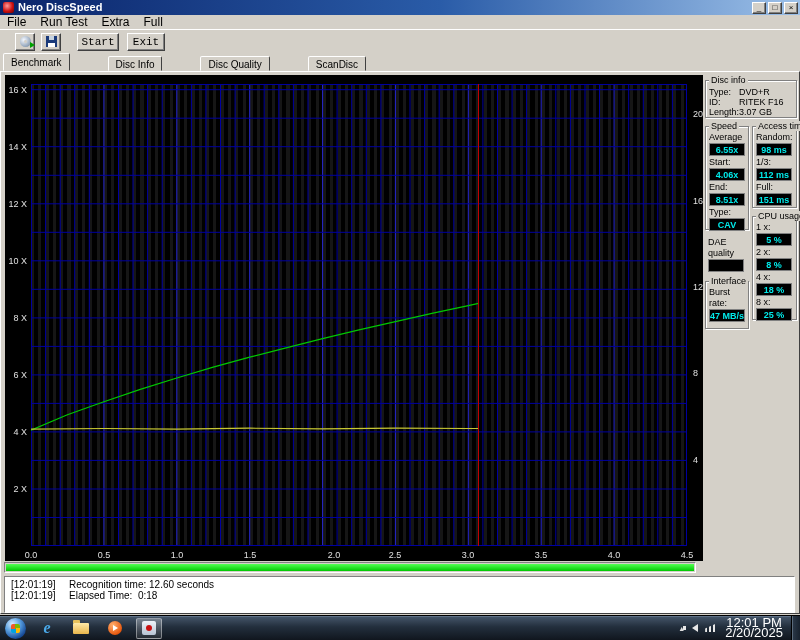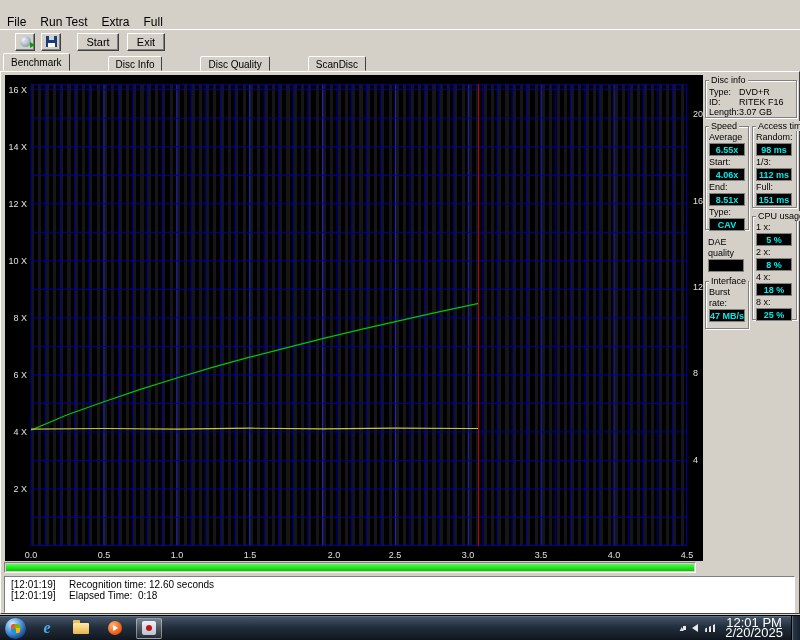--- a/index.html
+++ b/index.html
@@ -41,21 +41,21 @@
     display:flex; align-items:center; justify-content:center; padding:0; }
   .iconbtn.first { margin-left:10px; } .iconbtn + .iconbtn { margin-left:6px; }
   .disc-glyph { width:11px; height:11px; border-radius:50%; position:relative;
     background:radial-gradient(circle at 35% 35%, #f4f8ff, #8fa2b8 70%, #5a6a7c); }
   .disc-glyph::after { content:""; position:absolute; inset:4px; border-radius:50%; background:#d4d0c8; }
   .disc-glyph::before { content:""; position:absolute; right:-4px; bottom:-1px; width:0; height:0;
     border-left:5px solid #00a000; border-top:3px solid transparent; border-bottom:3px solid transparent; }
   .floppy-glyph { width:11px; height:11px; background:#1a3a7a; position:relative; }
   .floppy-glyph::before { content:""; position:absolute; top:0; left:3px; width:5px; height:4px; background:#c8d4e0; }
   .floppy-glyph::after { content:""; position:absolute; bottom:0; left:2px; width:7px; height:4px; background:#fff; }
-  .btn { height:18px; font-size:11px; font-family:Liberation Sans, sans-serif; background:#d4d0c8;
+  .btn { height:18px; font-size:11px; font-family:Liberation Mono, monospace; background:#d4d0c8;
     border:1px solid; border-color:#fff #404040 #404040 #fff; box-shadow:inset -1px -1px 0 #808080; padding:0; }
   .btn.start { width:42px; margin-left:16px; }
   .btn.exit { width:38px; margin-left:8px; }
 
   
   .tabrow { position:absolute; top:53px; left:3px; right:8px; height:18px; display:flex; align-items:flex-end;gap:37px; }
   .tab { height:15px; line-height:15px; padding:0 7px; font-size:10px; background:#d4d0c8;
     border:1px solid; border-color:#fff #404040 transparent #fff;
     border-top-left-radius:2px; border-top-right-radius:2px; margin-right:1px; position:relative; }
   .tab.active { height:18px; line-height:18px; z-index:3; }
@@ -140,20 +140,27 @@
     clip-path:polygon(0 55%,100% 0,100% 100%,0 100%); }
   .clock { color:#fff; font-size:13px; text-align:center; line-height:10px; margin:0 8px 0 4px; }
   .show-desktop { width:9px; height:25px; background:linear-gradient(90deg,#2c3a4a,#18222e);
     border-left:1px solid #000; box-shadow:inset 1px 0 0 #5a6a7a; }
 </style>
 </head>
 <body>
 
 <div class="window">
 
+  <div class="titlebar">
+    <span class="app-icon"></span>
+    <span class="title-text">Nero DiscSpeed</span>
+    <span class="winbtn">_</span>
+    <span class="winbtn">□</span>
+    <span class="winbtn">×</span>
+  </div>
 
   <div class="menubar">
     <span class="menu-item">File</span>
     <span class="menu-item">Run Test</span>
     <span class="menu-item">Extra</span>
     <span class="menu-item">Full</span>
   </div>
 
   <div class="toolbar">
     <button class="iconbtn first">

